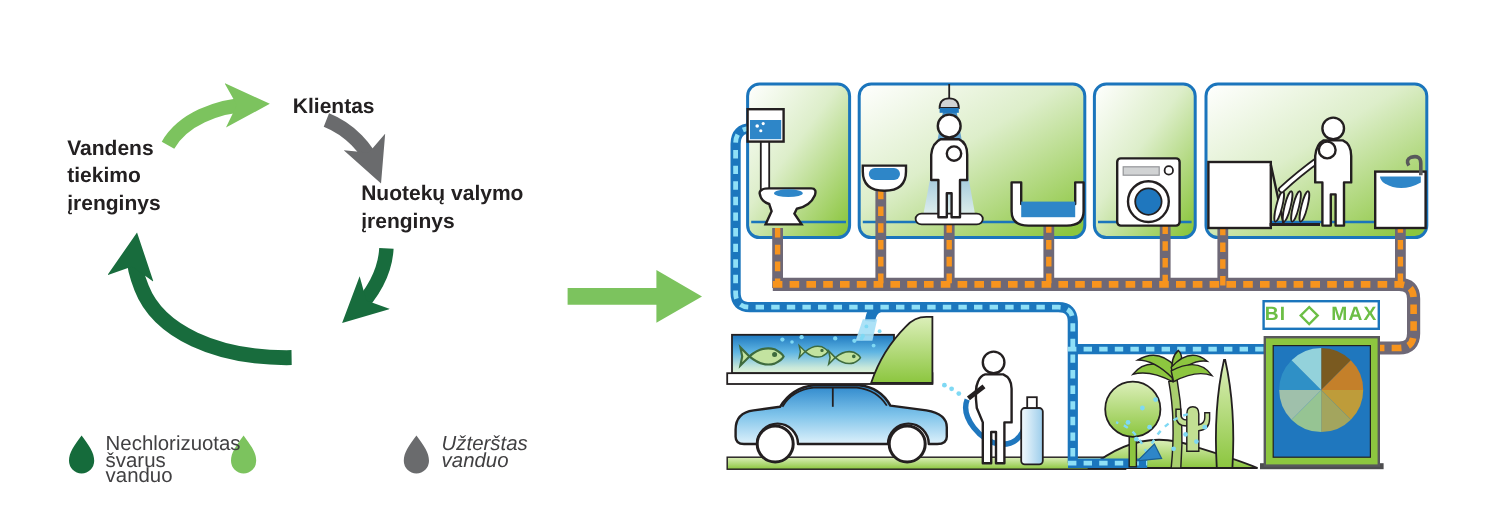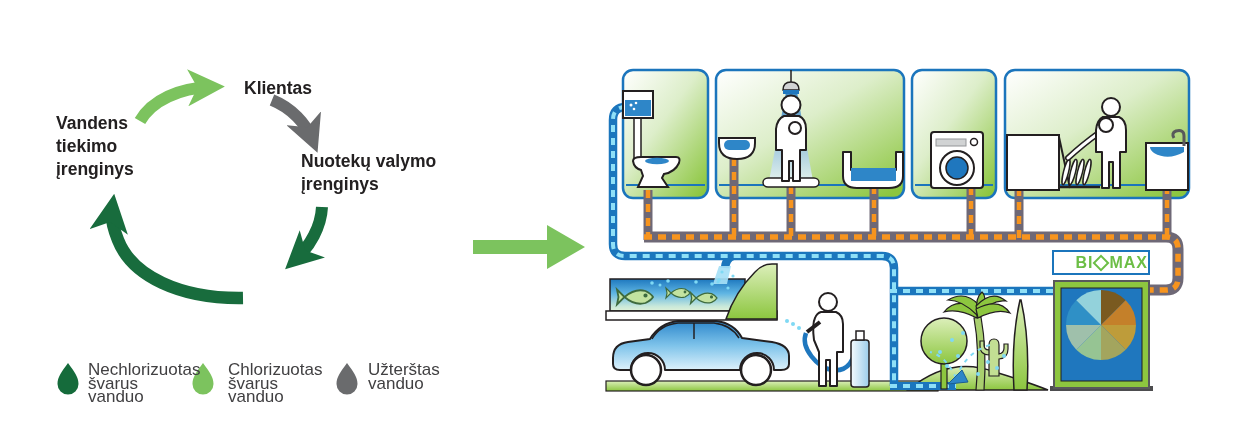--- a/index.html
+++ b/index.html
@@ -5,23 +5,23 @@
   html,body{margin:0;padding:0;background:#fff;}
   .canvas{position:relative;width:1240px;height:441px;background:#fff;overflow:hidden;
           font-family:"Liberation Sans",sans-serif;}
   .gfx{position:absolute;left:0;top:0;width:1240px;height:441px;}
   .cycle-label{position:absolute;font-weight:bold;font-size:17.5px;line-height:23px;color:#232021;}
   .lbl-klientas{left:244px;top:77px;}
   .lbl-vandens{left:56px;top:112px;width:118px;}
   .lbl-nuoteku{left:301px;top:150px;width:185px;}
   .lbl-upes{left:256px;top:276px;width:260px;}
   .legend-label{position:absolute;top:363px;width:108px;font-size:17px;line-height:13.5px;color:#414042;}
-  .legend-1{left:88px;} .legend-2{left:228px;} .legend-3{left:368px;}
+  .legend-1{left:88px;} .legend-2{left:228px;} .legend-3{left:368px;font-style:italic;}
   .biomax{position:absolute;left:1052px;top:250px;width:98px;height:25px;background:#fff;
-          border:2px solid #1B75BC;display:flex;align-items:center;justify-content:flex-end;
+          border:2px solid #1B75BC;display:flex;align-items:center;justify-content:space-between;
           font-weight:bold;font-size:16px;letter-spacing:1px;color:#6CBE45;box-sizing:border-box;}
   .diamond{display:inline-block;width:8px;height:8px;border:2.5px solid #6CBE45;
            transform:rotate(45deg);margin:0 2px;}
 </style>
 </head>
 <body>
 
 <div class="canvas">
 
 <svg class="gfx" viewBox="0 0 1240 441">
@@ -313,21 +313,20 @@
       </g>
     </g>
   </g>
 </svg>
 
 <div class="cycle-label lbl-klientas">Klientas</div>
 <div class="cycle-label lbl-vandens">Vandens tiekimo įrenginys</div>
 <div class="cycle-label lbl-nuoteku">Nuotekų valymo įrenginys</div>
 
 <div class="legend-label legend-1">Nechlorizuotas švarus vanduo</div>
-<div class="legend-label legend-2">Chlorizuotas švarus vanduo</div>
 <div class="legend-label legend-3">Užterštas vanduo</div>
 
 <div class="biomax">
   <span>BI</span>
   <span class="diamond"></span>
   <span>MAX</span>
 </div>
 
 </div>
 

